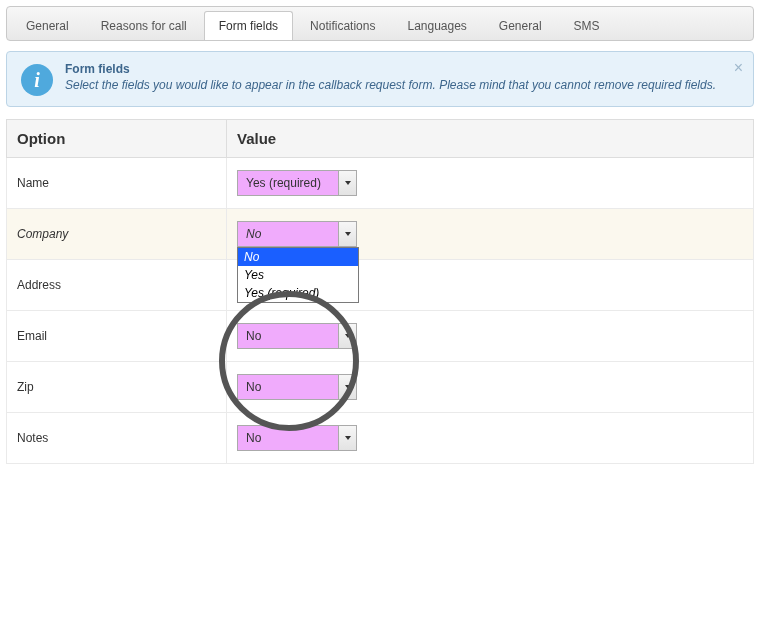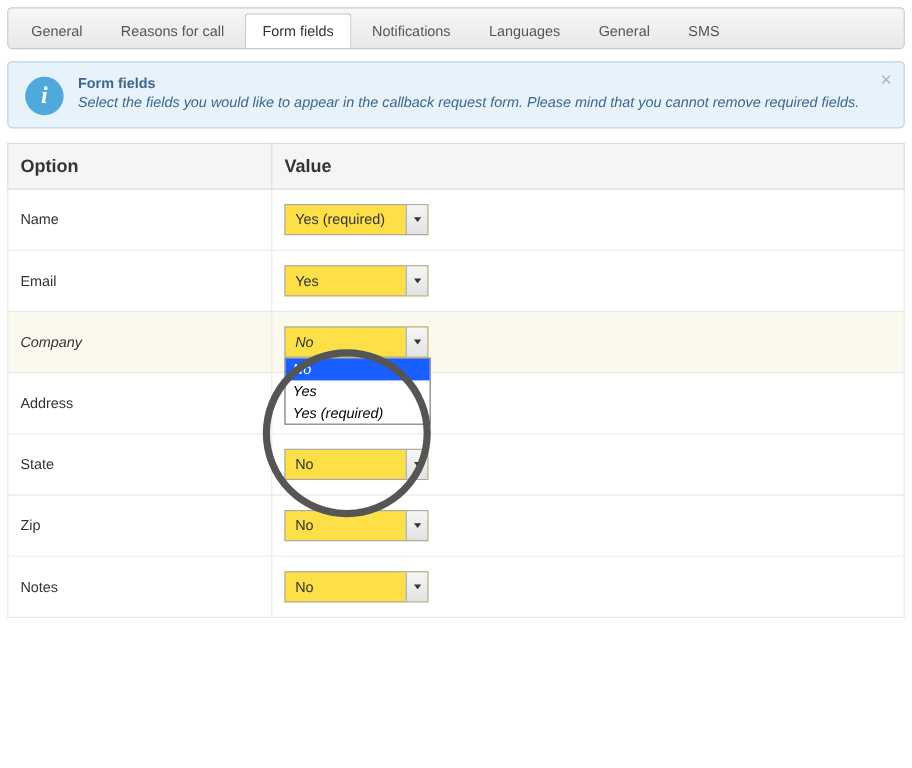--- a/index.html
+++ b/index.html
@@ -12,21 +12,21 @@
 .info-icon { width: 32px; height: 32px; border-radius: 50%; background: #4fa9dd; display: flex; align-items: center; justify-content: center; color: #fff; font-family: Georgia, serif; font-style: italic; font-size: 20px; font-weight: bold; flex-shrink: 0; margin-top: 2px; }
 .info-content { flex: 1; }
 .info-title { font-weight: bold; color: #3d668c; margin-bottom: 2px; }
 .info-desc { color: #3d668c; line-height: 1.3; font-style: italic; }
 .info-close { position: absolute; top: 8px; right: 10px; color: #9fb8cc; font-size: 16px; cursor: pointer; line-height: 1; }
 .table { width: calc(100% - 12px); margin: 12px 6px 0 6px; border-collapse: collapse; }
 .table th { text-align: left; background: #f5f5f5; border: 1px solid #ddd; padding: 10px 10px; font-weight: bold; font-size: 15px; color: #333; }
 .table td { border: 1px solid #eaeaea; padding: 12px 10px; vertical-align: middle; }
 .table td.label-cell { width: 220px; color: #333; }
 .table tr.highlighted td { background: #fbf8ee; font-style: italic; }
-.select-box { display: inline-flex; align-items: stretch; border: 1px solid #aaa; background: #fde047; height: 26px; width: 120px; position: relative; }
+.select-box { display: inline-flex; align-items: stretch; border: 1px solid #aaa; background: #f0abfc; height: 26px; width: 120px; position: relative; }
 .select-box .sel-text { flex: 1; padding: 0 8px; display: flex; align-items: center; color: #333; white-space: nowrap; }
 .select-box .sel-btn { width: 18px; border-left: 1px solid #aaa; background: linear-gradient(#f6f6f6,#e3e3e3); display: flex; align-items: center; justify-content: center; }
 .sel-btn svg { display: block; }
 .dropdown-list { position: absolute; top: 25px; left: -1px; width: 122px; border: 1px solid #7a7a7a; background: #fff; z-index: 20; }
 .dropdown-list .opt { padding: 2px 6px; color: #000; cursor: pointer; white-space: nowrap; }
 .dropdown-list .opt.sel { background: #1a5fff; color: #fff; }
 .circle-highlight { position: absolute; width: 140px; height: 140px; border: 6px solid #555; border-radius: 50%; pointer-events: none; z-index: 30; }
 </style>
 </head>
 <body>
@@ -63,31 +63,20 @@
           <td class="label-cell">Name</td>
           <td><div class="select-box">
               <div class="sel-text">Yes (required)</div>
               <div class="sel-btn">
                 <svg width="8" height="8" viewBox="0 0 8 8">
                   <path d="M1 2 L7 2 L4 6 Z" fill="#333"></path>
                 </svg>
               </div>
             </div></td>
         </tr>
-        <tr>
-          <td class="label-cell">Email</td>
-          <td><div class="select-box">
-              <div class="sel-text">Yes</div>
-              <div class="sel-btn">
-                <svg width="8" height="8" viewBox="0 0 8 8">
-                  <path d="M1 2 L7 2 L4 6 Z" fill="#333"></path>
-                </svg>
-              </div>
-            </div></td>
-        </tr>
         <tr class="highlighted">
           <td class="label-cell">Company</td>
           <td><div class="select-box">
               <div class="sel-text">No</div>
               <div class="sel-btn">
                 <svg width="8" height="8" viewBox="0 0 8 8">
                   <path d="M1 2 L7 2 L4 6 Z" fill="#333"></path>
                 </svg>
               </div>
               <div class="dropdown-list">
@@ -102,21 +91,21 @@
           <td><div class="select-box">
               <div class="sel-text">No</div>
               <div class="sel-btn">
                 <svg width="8" height="8" viewBox="0 0 8 8">
                   <path d="M1 2 L7 2 L4 6 Z" fill="#333"></path>
                 </svg>
               </div>
             </div></td>
         </tr>
         <tr>
-          <td class="label-cell">State</td>
+          <td class="label-cell">Email</td>
           <td><div class="select-box">
               <div class="sel-text">No</div>
               <div class="sel-btn">
                 <svg width="8" height="8" viewBox="0 0 8 8">
                   <path d="M1 2 L7 2 L4 6 Z" fill="#333"></path>
                 </svg>
               </div>
             </div></td>
         </tr>
         <tr>

